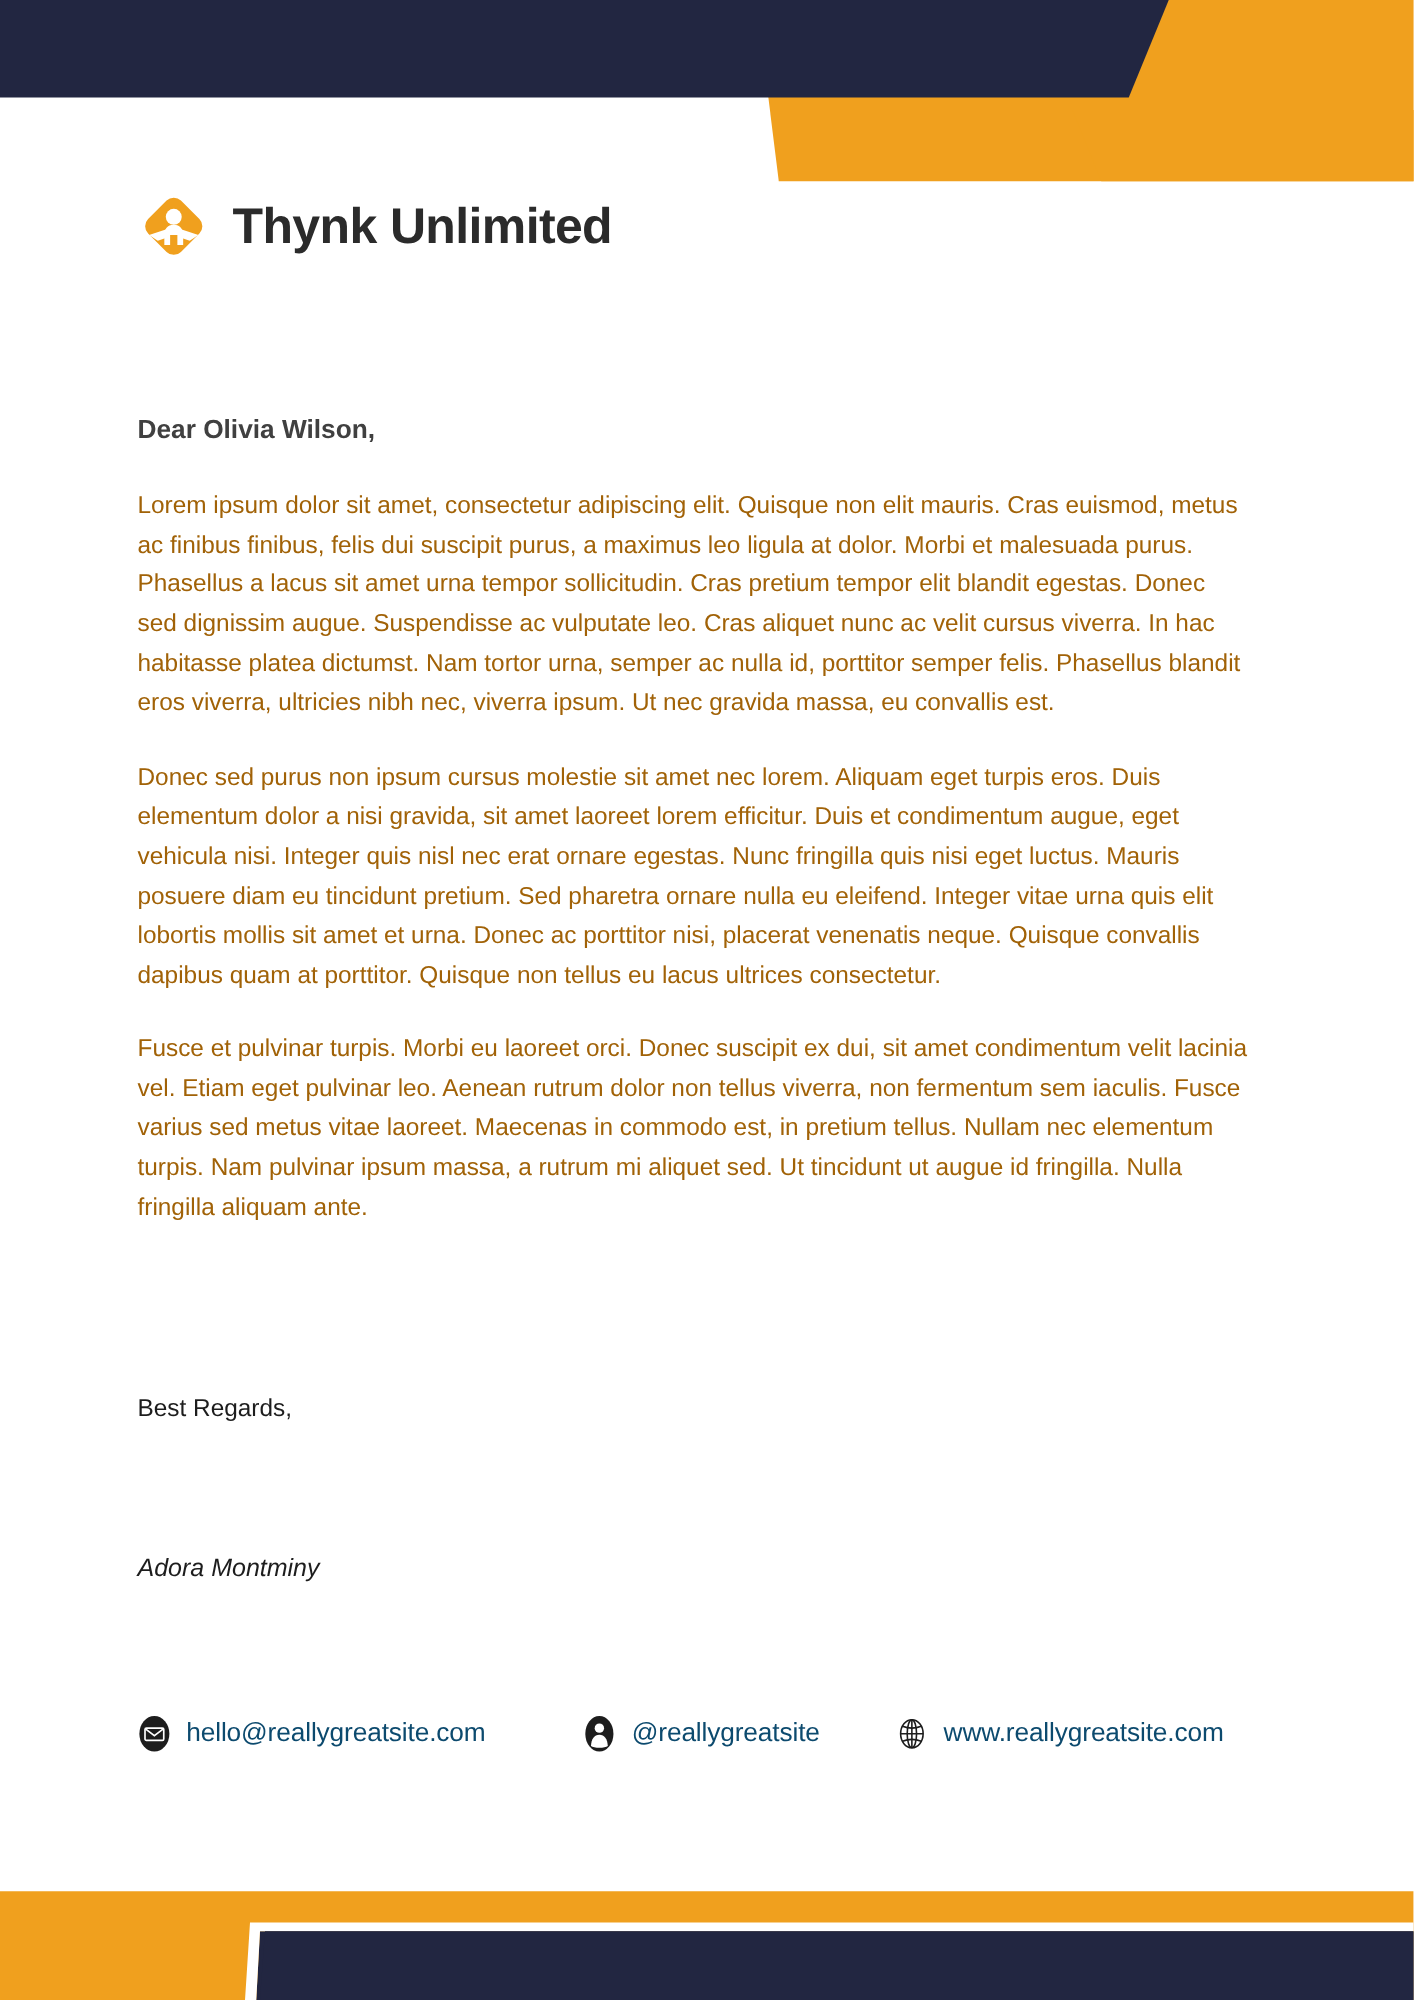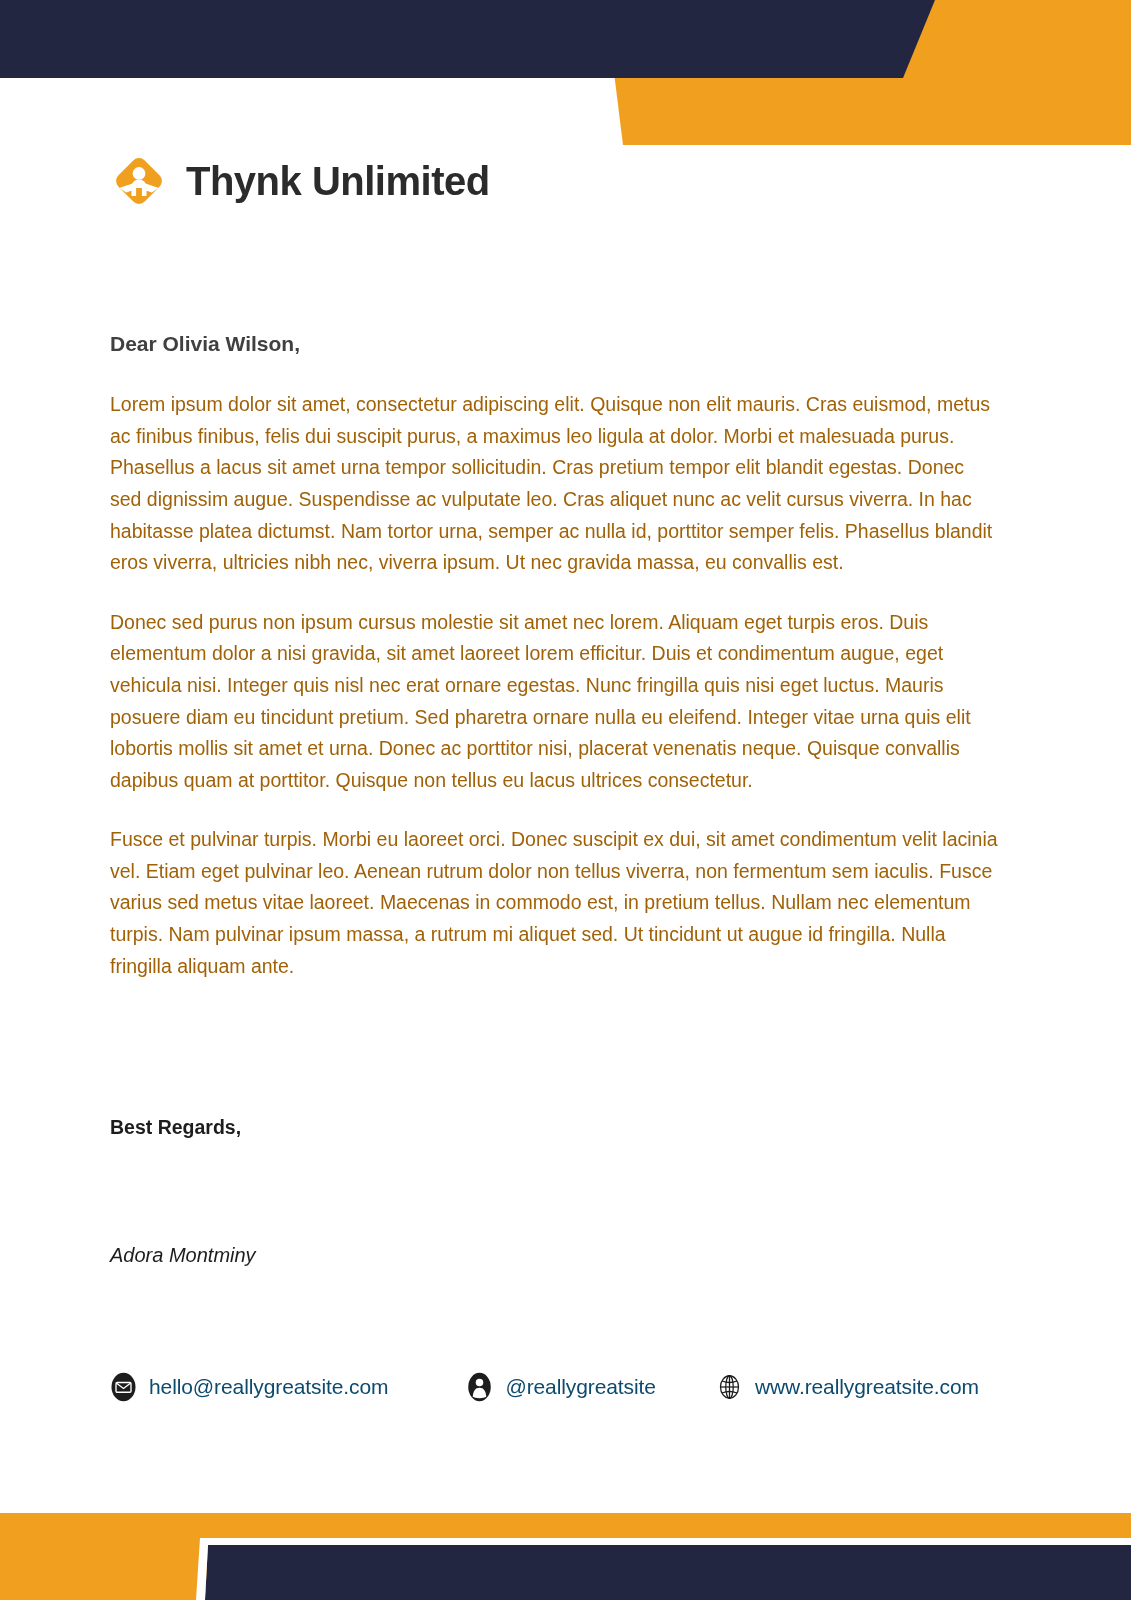--- a/index.html
+++ b/index.html
@@ -79,21 +79,21 @@
     margin: 0 0 28px 0;
     text-align: left;
   }
   .para:last-child { margin-bottom: 0; }
 
   .closing {
     position: absolute;
     top: 1115px;
     left: 110px;
     font-size: 19.5px;
-    font-weight: bold;
+    font-weight: normal;
     color: #1d1d1d;
     line-height: 1.3;
   }
   .signature {
     position: absolute;
     top: 1242px;
     left: 110px;
     font-size: 20px;
     font-style: italic;
     color: #1d1d1d;

